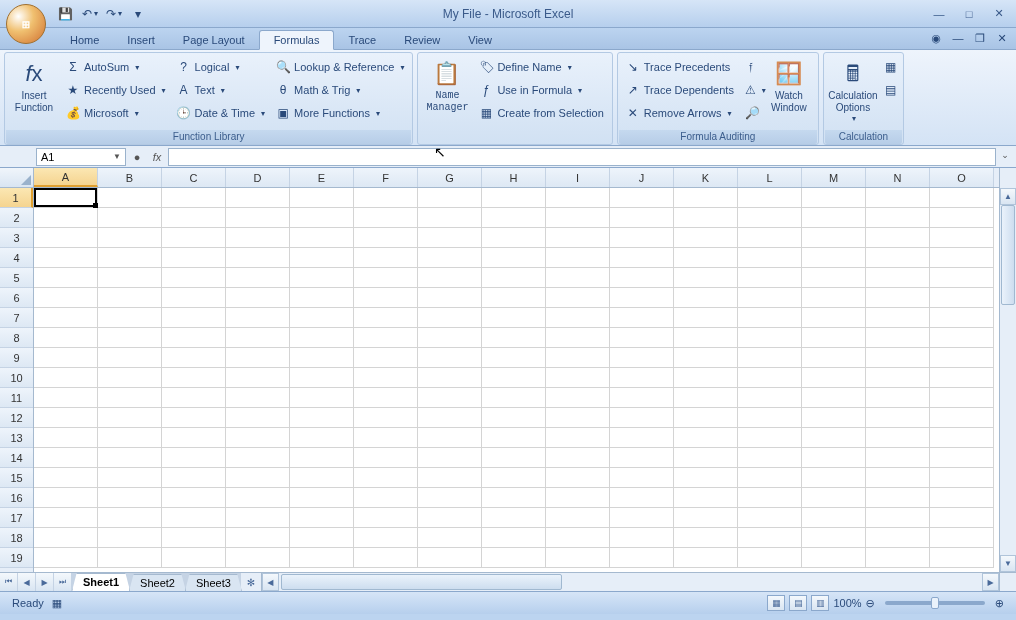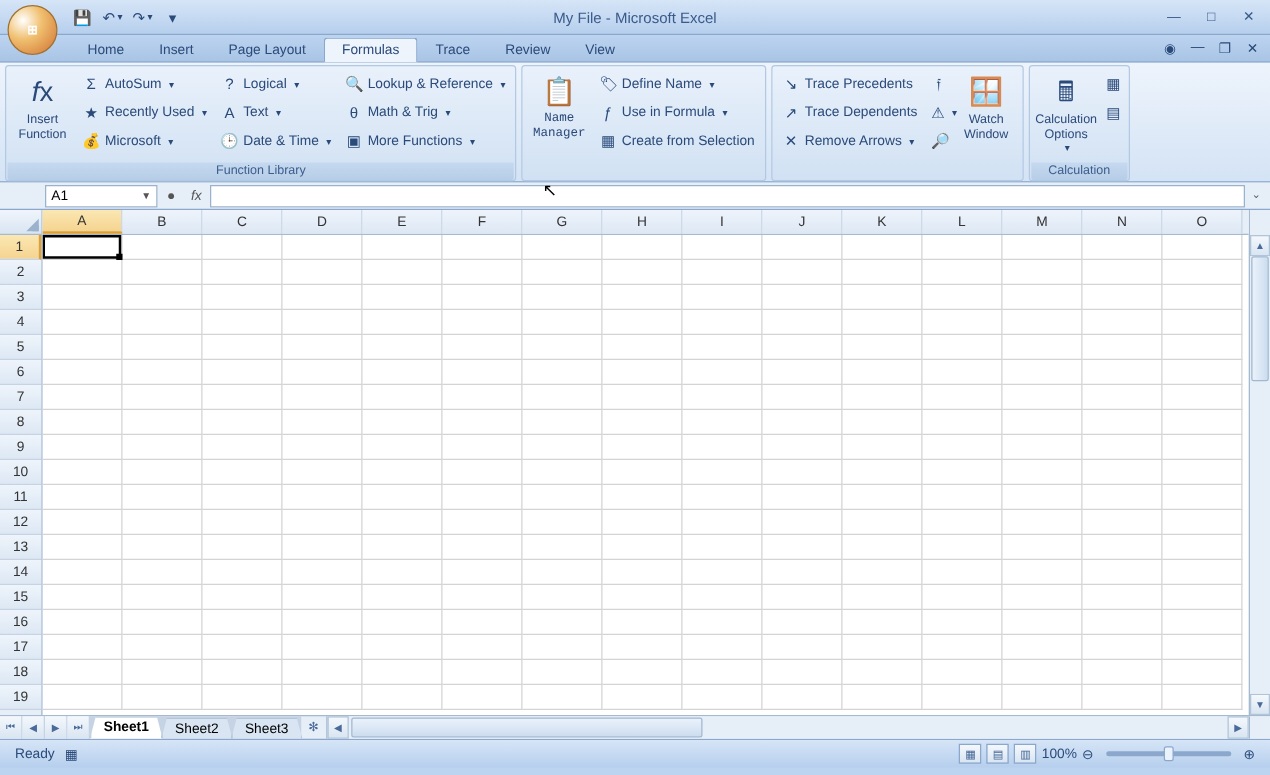--- a/index.html
+++ b/index.html
@@ -230,20 +230,21 @@
         <div class="small-btn">
             <span class="ico">🔎</span>
           </div>
       </div>
       <div class="big-btn">
         <span class="ico">🪟</span>
         <span style="white-space:pre-line;">Watch
 Window</span>
       </div>
     </div>
+    <div class="group-label">Formula Auditing</div>
   </div>
 
   <div class="ribbon-group">
     <div class="group-body">
       <div class="big-btn drop">
         <span class="ico">🖩</span>
         <span style="white-space:pre-line;">Calculation
 Options</span>
       </div>
       <div class="small-col" style="width:18px;">

